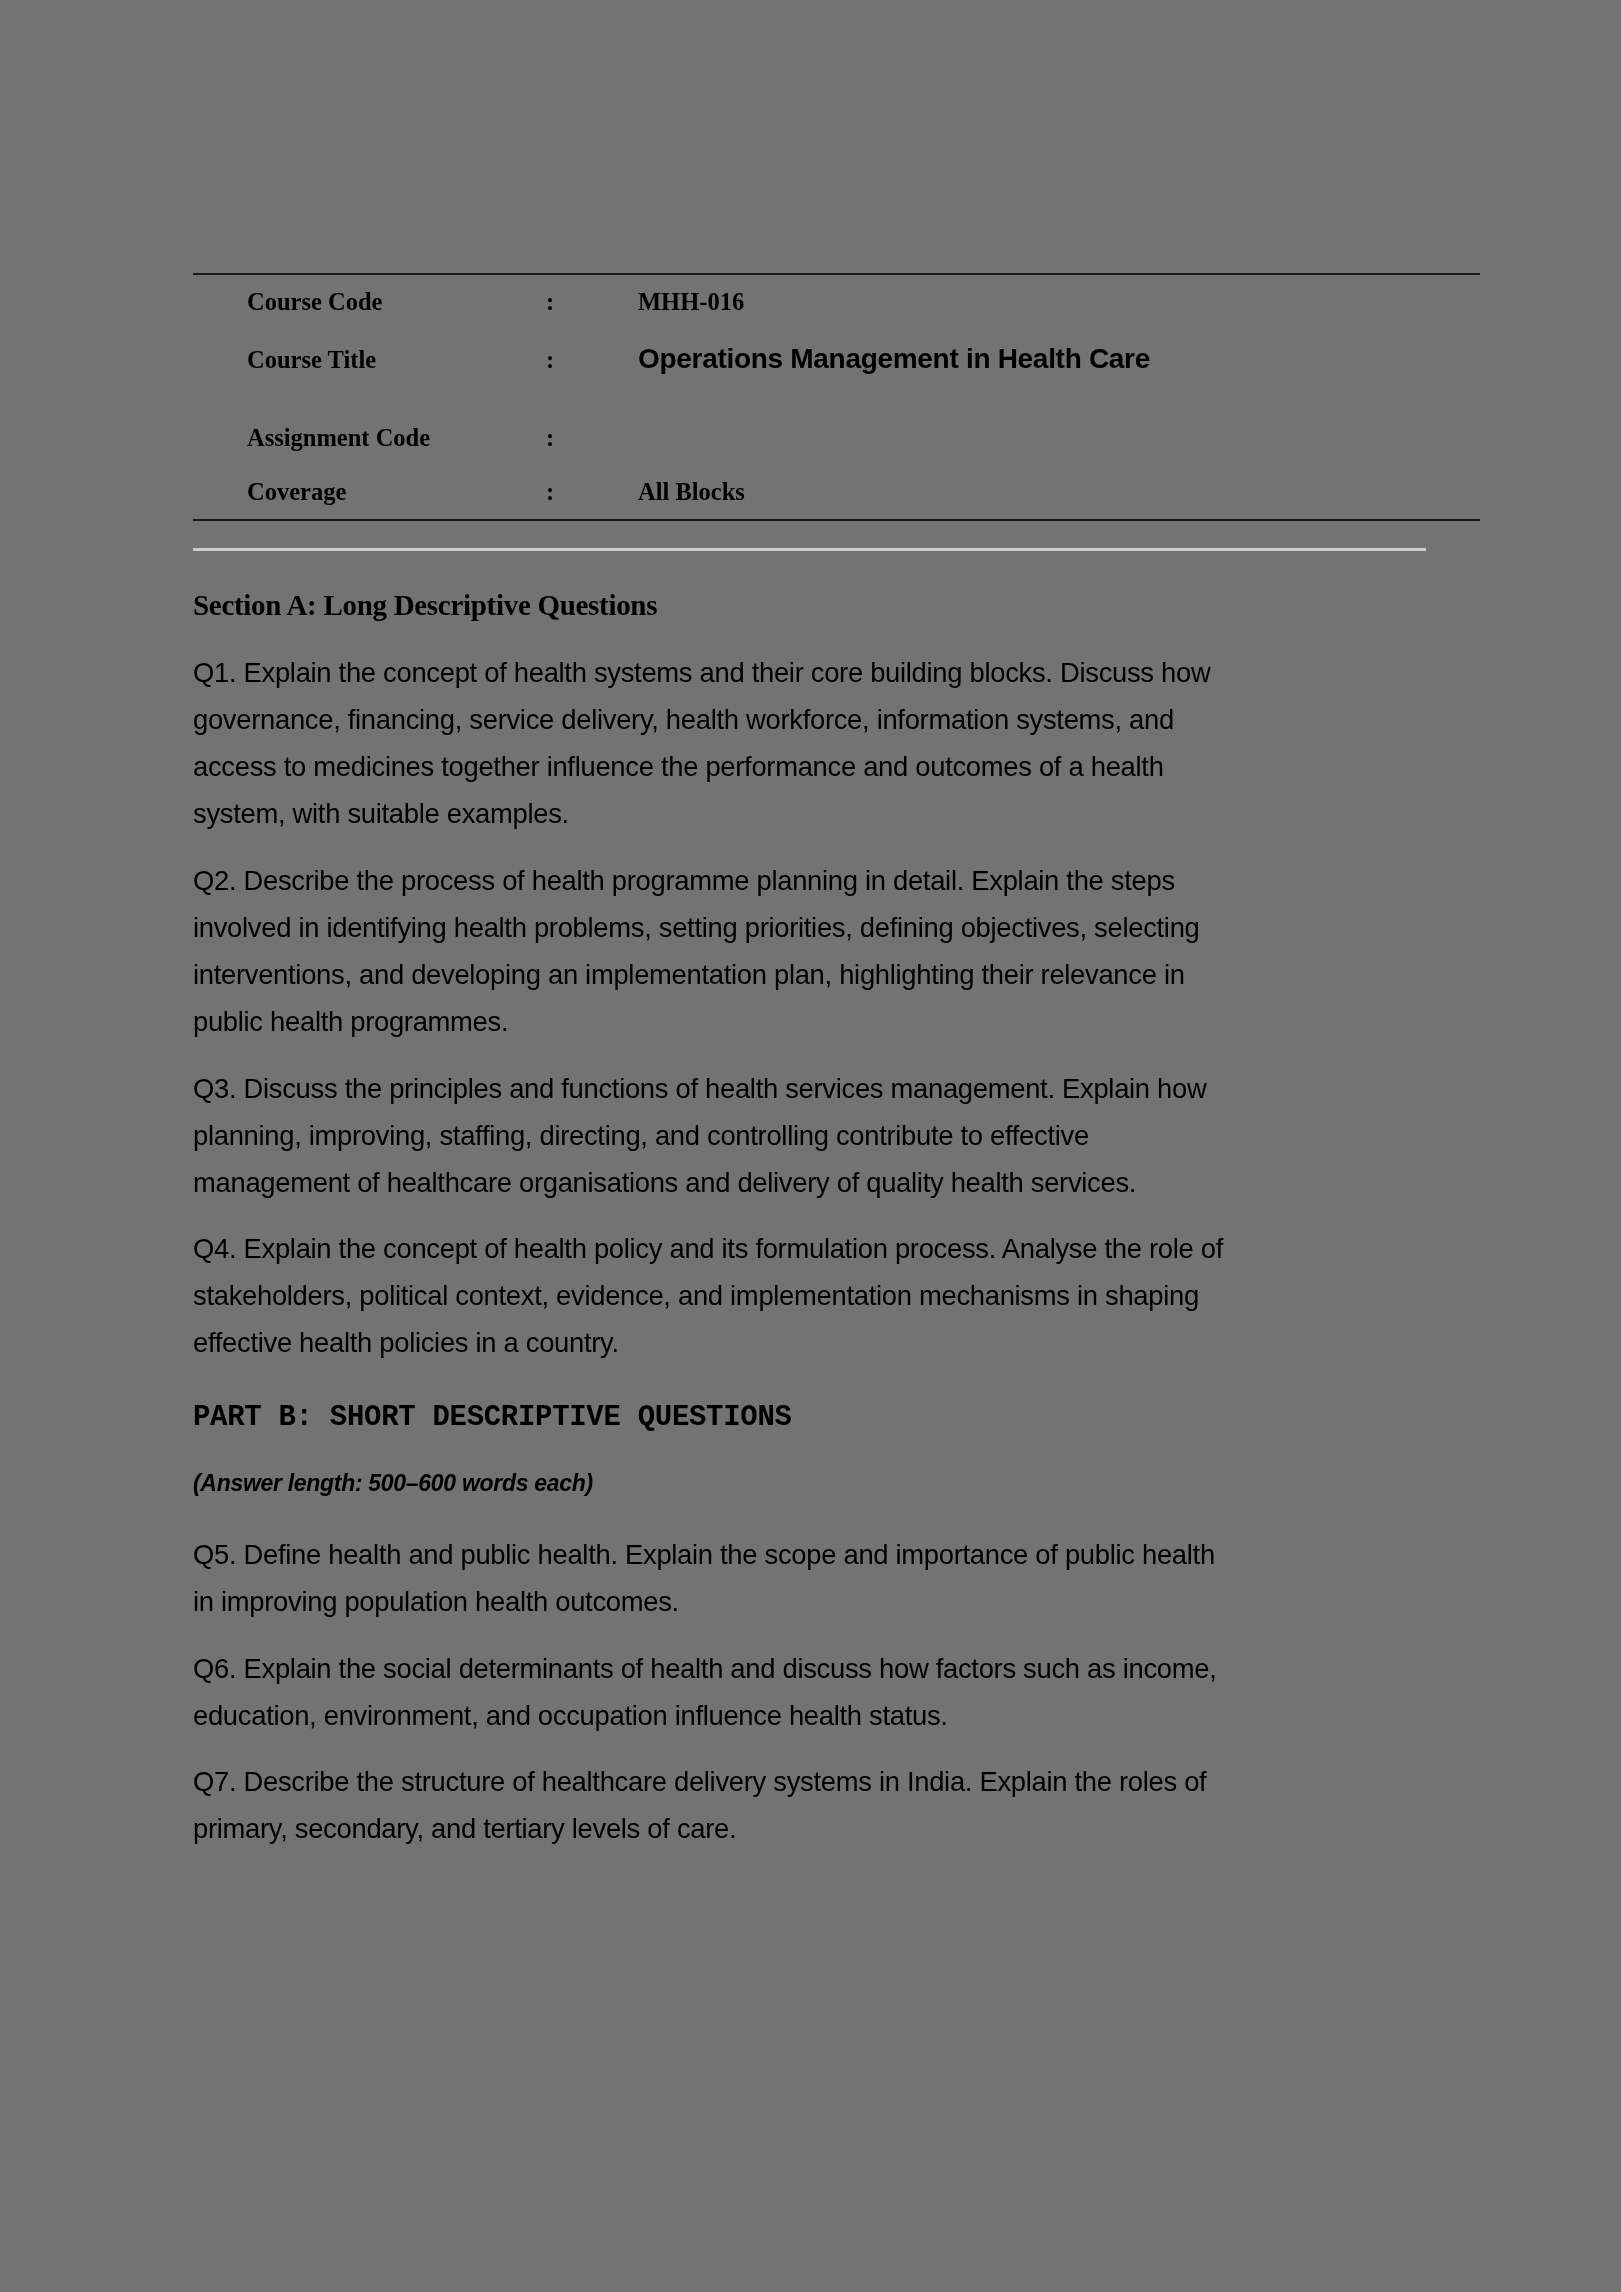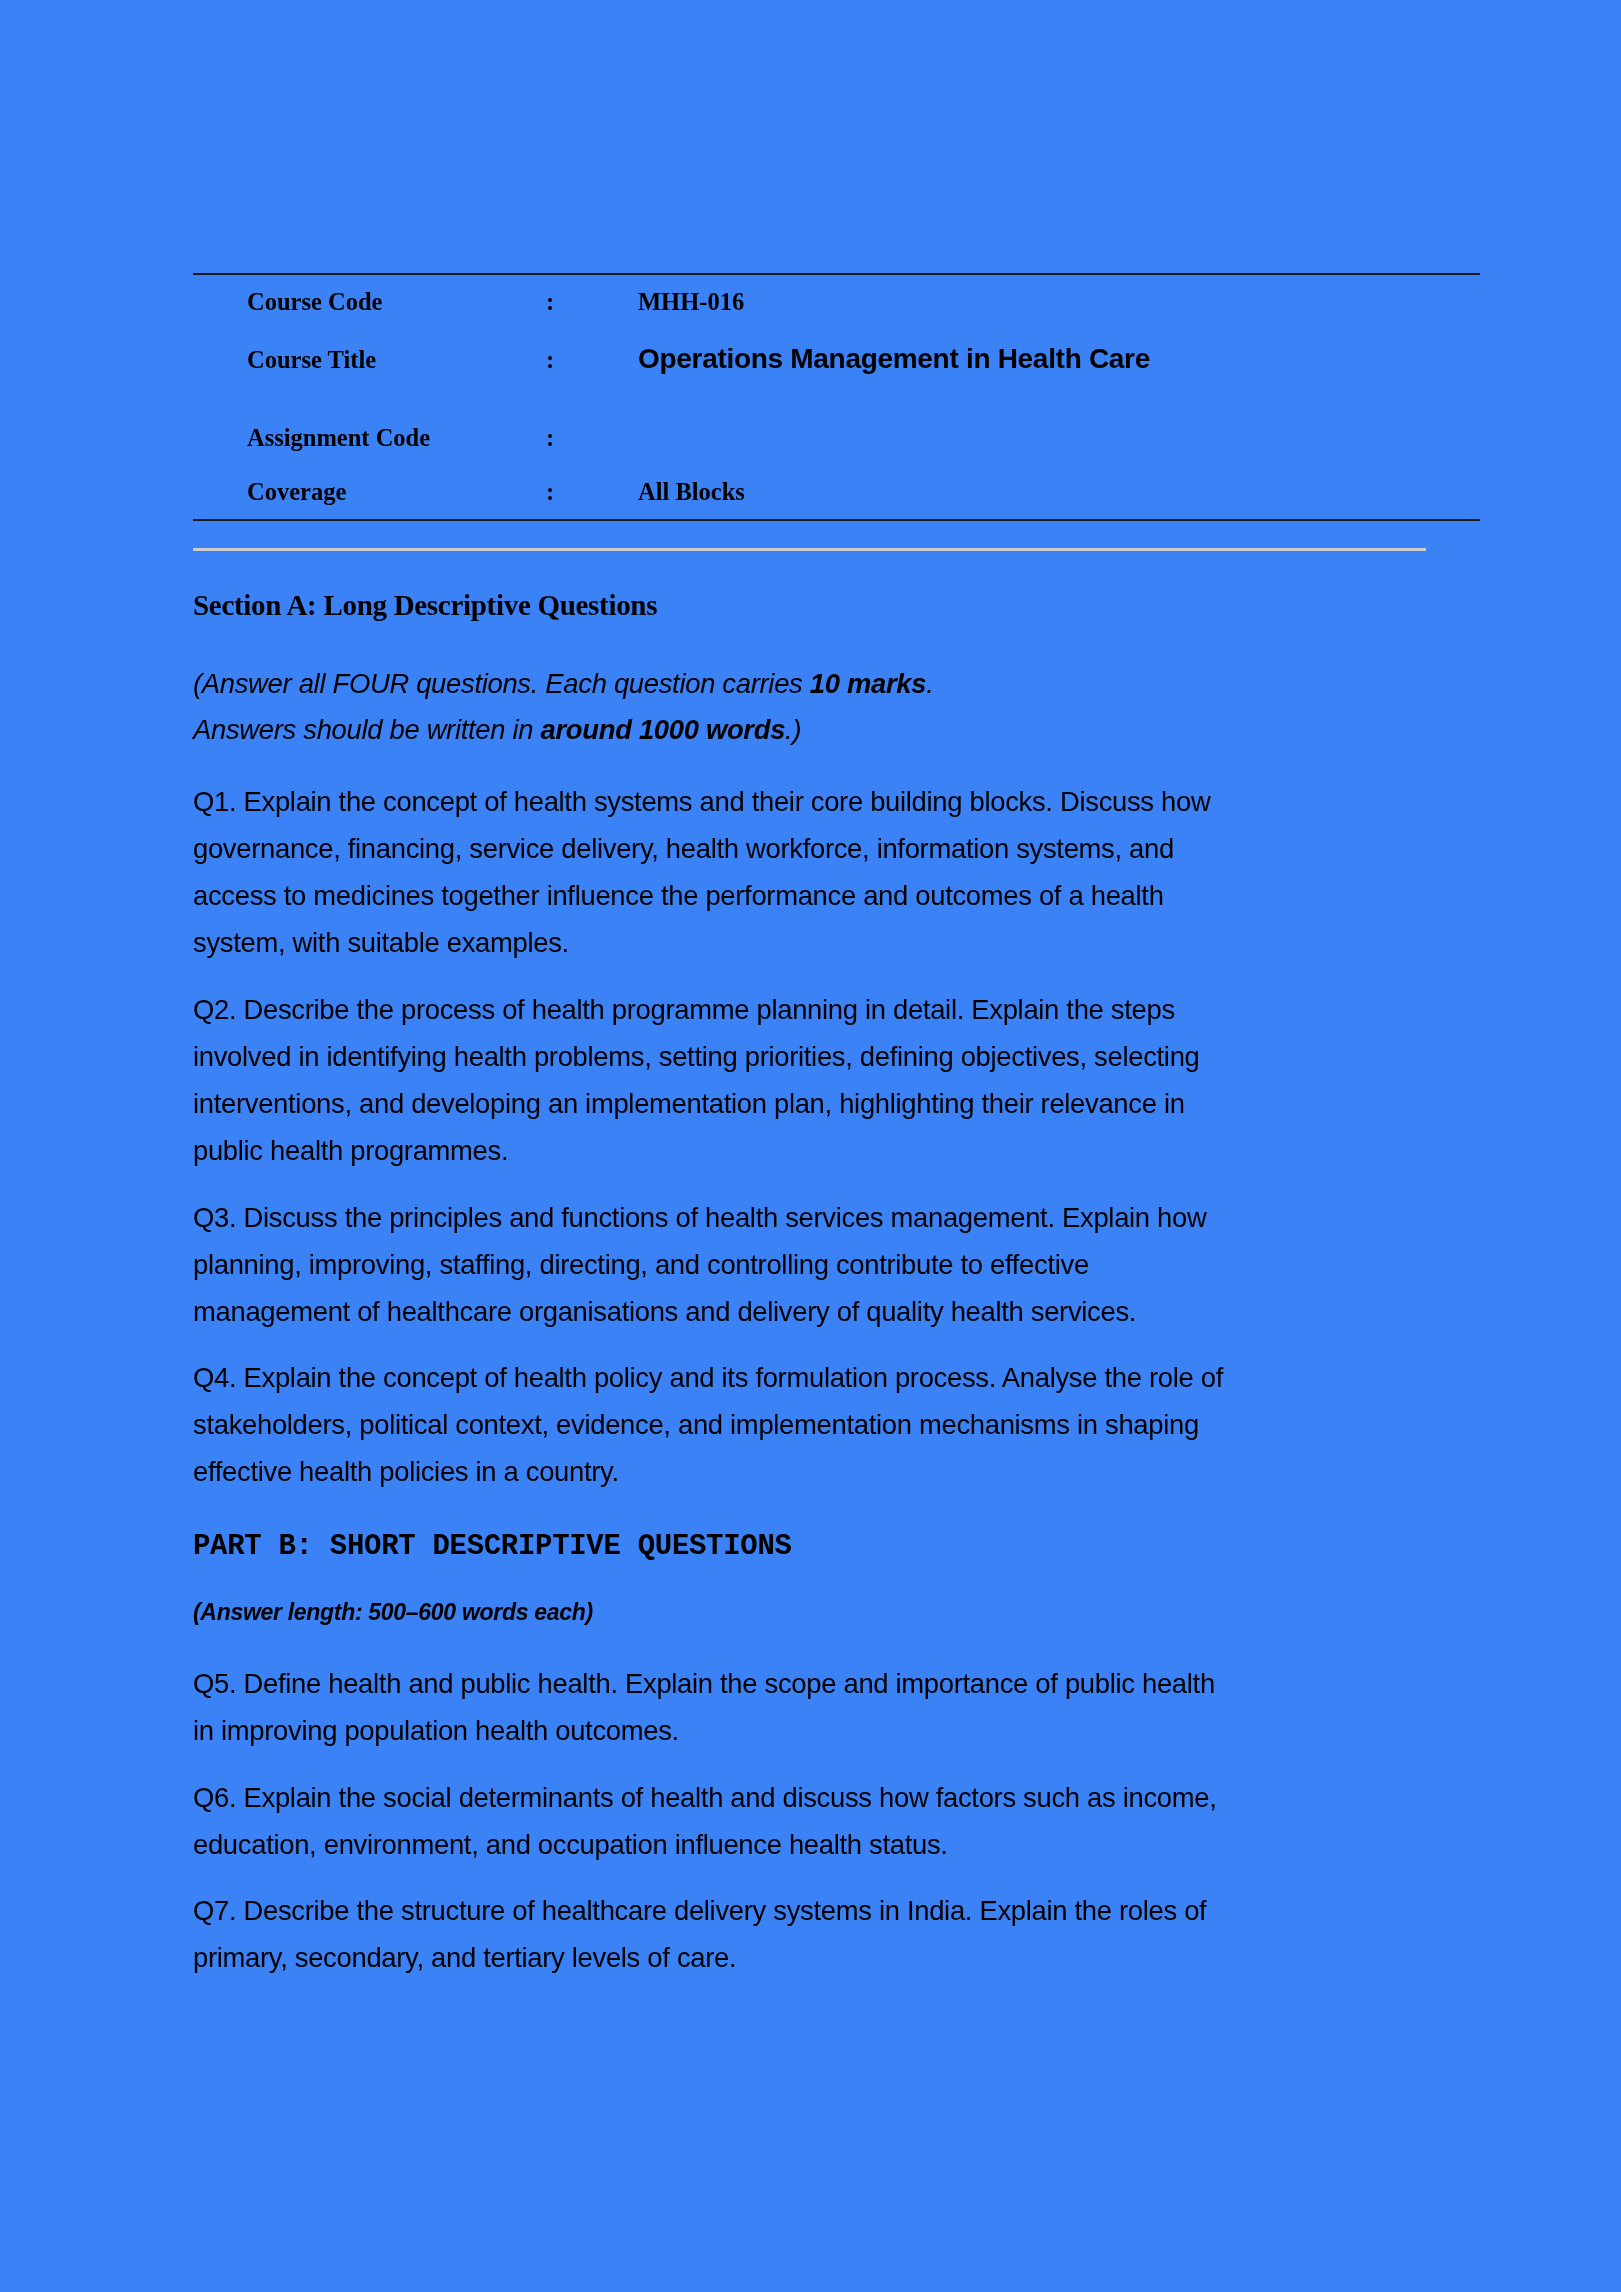--- a/index.html
+++ b/index.html
@@ -1,20 +1,20 @@
 <!DOCTYPE html>
 <html><head>
 <meta charset="utf-8">
 <style>
   html,body { margin:0; padding:0; background:#ffffff; }
   .page {
     position: relative;
     width: 1621px;
     height: 2293px;
-    background: #3b82f6;
+    background: #737373;
     box-sizing: border-box;
     padding-top: 273px;
     overflow: hidden;
     color: #000;
   }
   .content {
     margin-left: 193px;
     width: 1294px;
   }
 
@@ -154,22 +154,20 @@
         <span class="tcolon">:</span>
         <span class="tvalue-serif">All Blocks</span>
       </div>
     </div>
 
 
     <div class="gray-rule"></div>
 
     <div class="section-heading">Section A: Long Descriptive Questions</div>
 
-    <div class="instructions"><span>(Answer all FOUR questions. Each question carries </span><span class="bold-seg">10 marks</span><span>.</span>
-<span>Answers should be written in </span><span class="bold-seg">around 1000 words</span><span>.)</span></div>
 
     <p class="qpara qblock-first">Q1. Explain the concept of health systems and their core building blocks. Discuss how
 governance, financing, service delivery, health workforce, information systems, and
 access to medicines together influence the performance and outcomes of a health
 system, with suitable examples.</p>
     <p class="qpara">Q2. Describe the process of health programme planning in detail. Explain the steps
 involved in identifying health problems, setting priorities, defining objectives, selecting
 interventions, and developing an implementation plan, highlighting their relevance in
 public health programmes.</p>
     <p class="qpara">Q3. Discuss the principles and functions of health services management. Explain how

